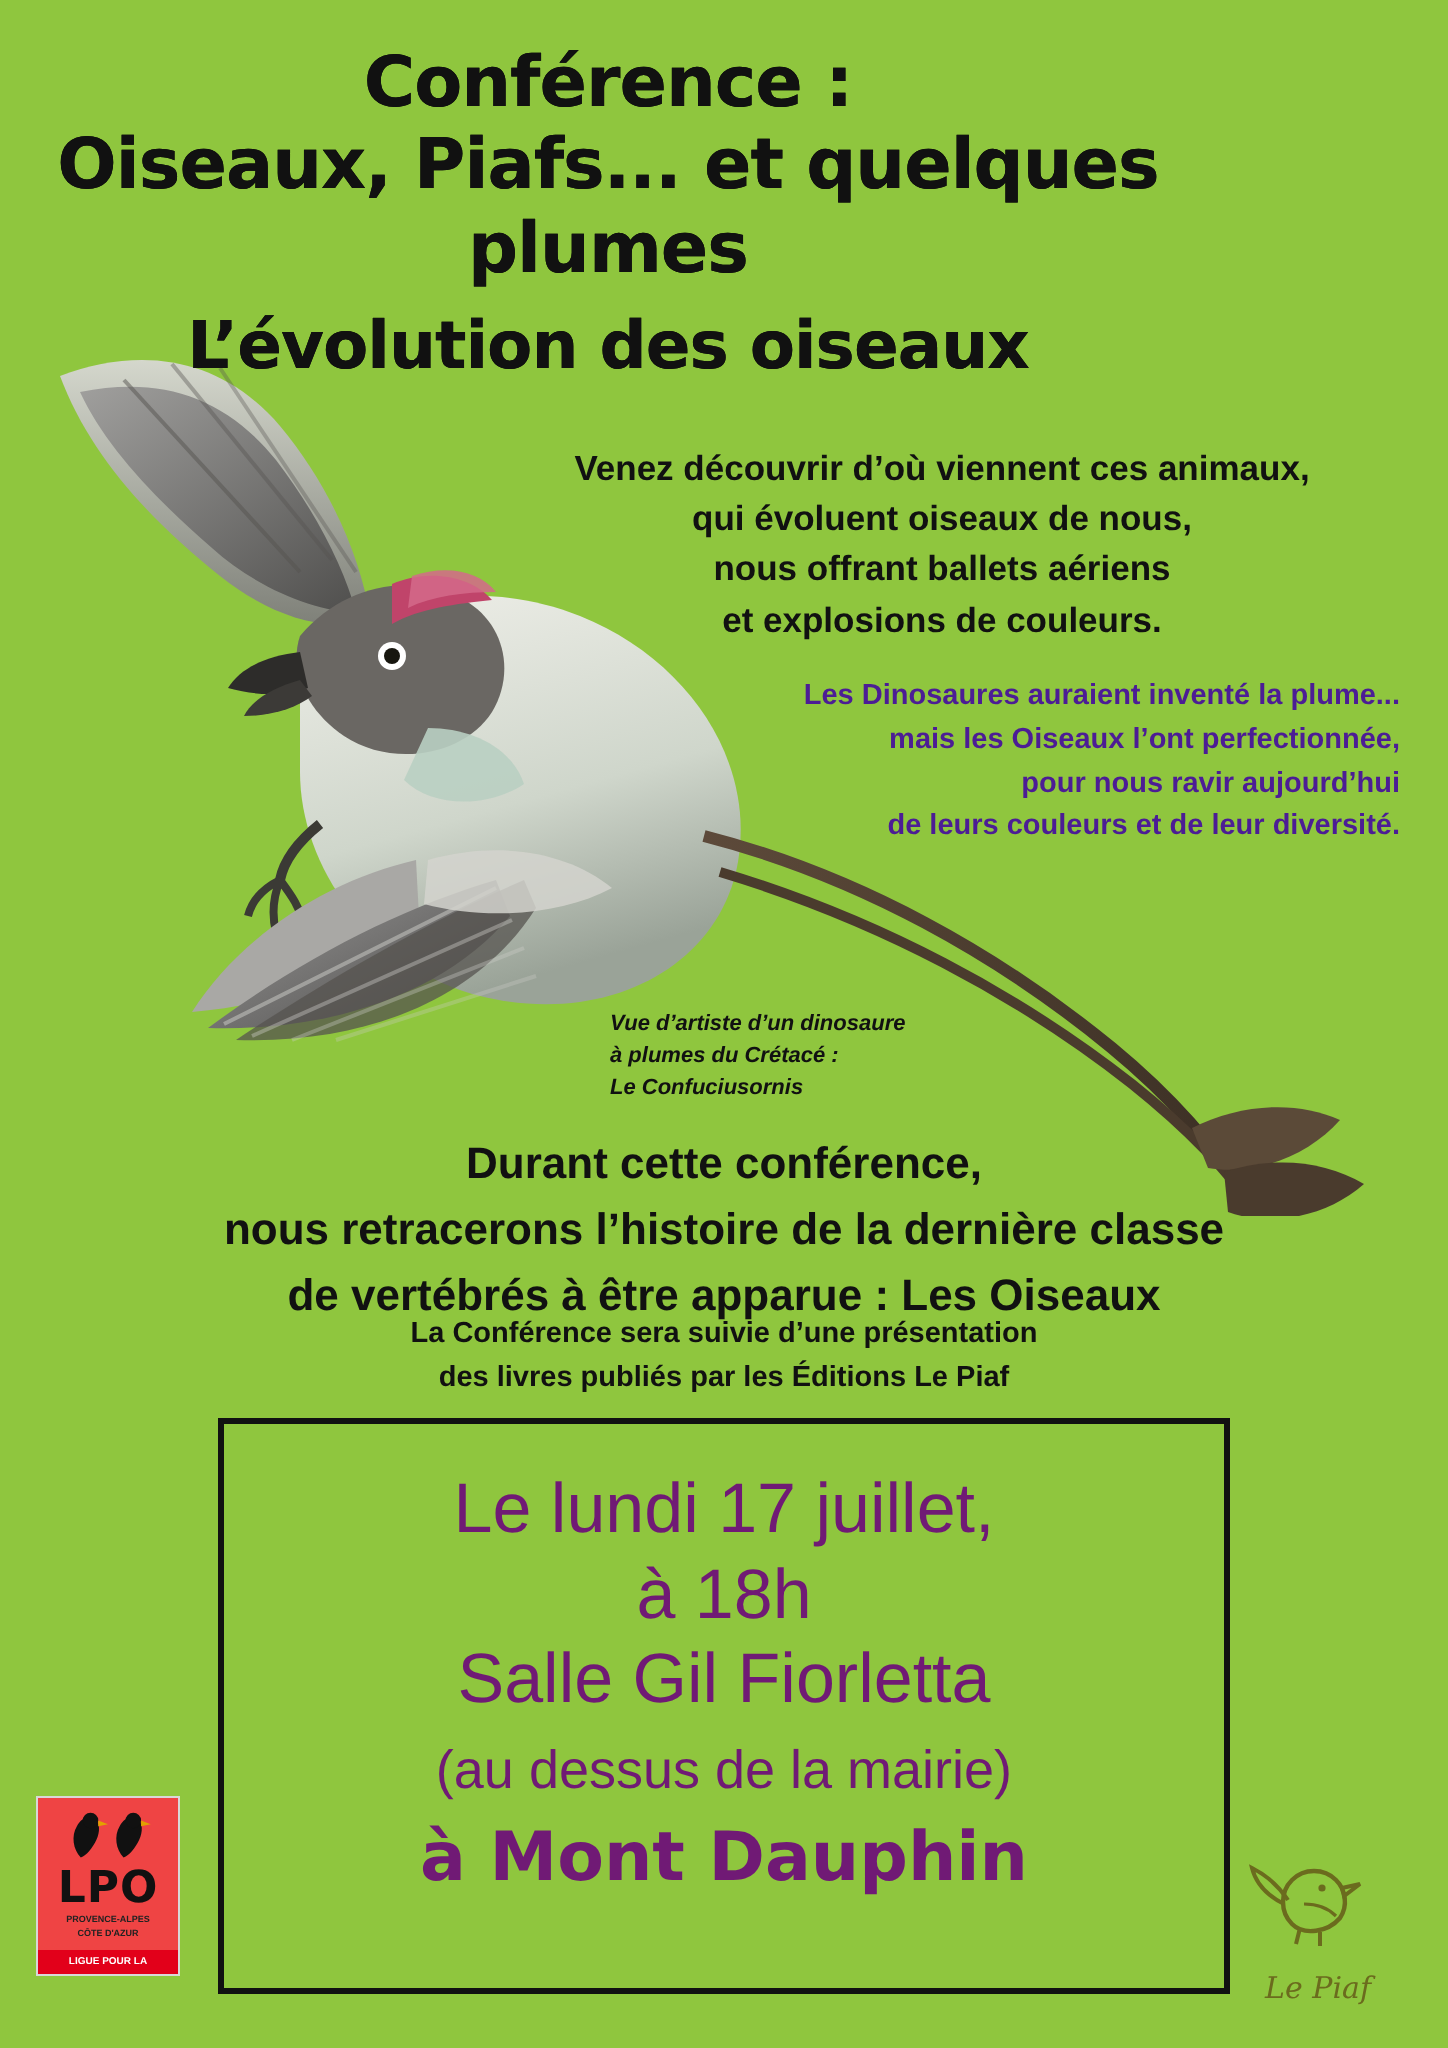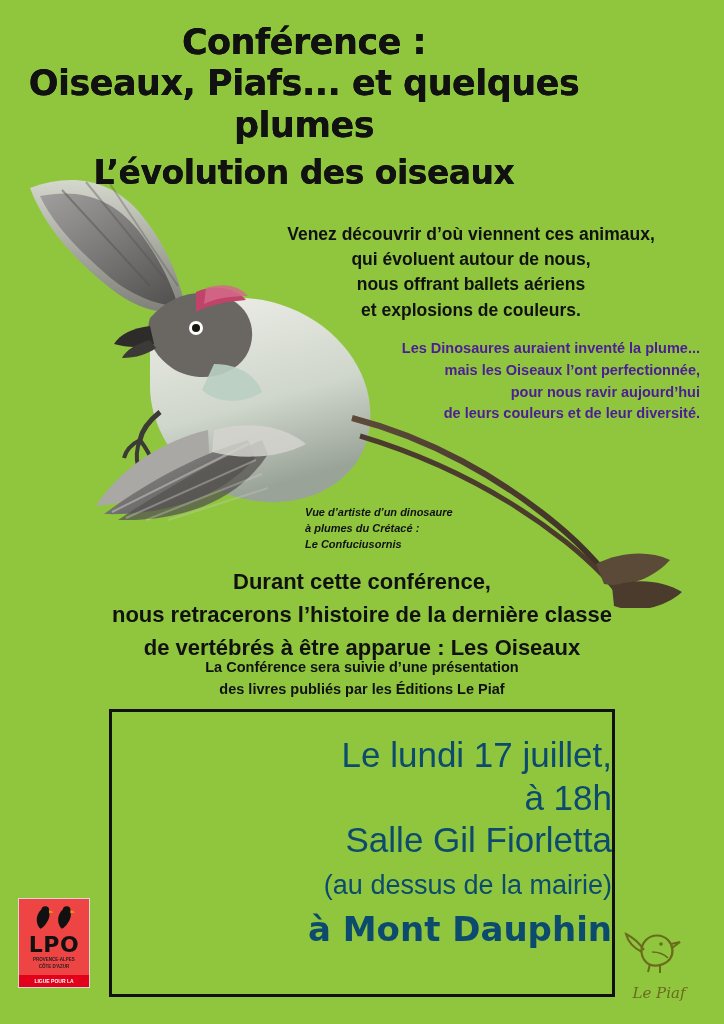--- a/index.html
+++ b/index.html
@@ -110,22 +110,22 @@
 
   
   .event-box {
     position: absolute;
     top: 709px;
     left: 109px;
     width: 506px;
     height: 288px;
     border: 3px solid #111;
     box-sizing: border-box;
-    text-align: right;
-    color: #0c4a6e;
+    text-align: center;
+    color: #701a75;
   }
   .event-line {
     font-size: 35px;
     line-height: 1.22;
     font-weight: 400;
   }
   .event-line.first { margin-top: 22px; }
   .event-sub {
     font-size: 27px;
     line-height: 1.3;
@@ -293,21 +293,21 @@
   </svg>
 
   <div class="title-block">
     <div class="title-line l1">Conférence :</div>
     <div class="title-line l2">Oiseaux, Piafs... et quelques plumes</div>
     <div class="title-line l3">L’évolution des oiseaux</div>
   </div>
 
   <div class="intro">
     <div>Venez découvrir d’où viennent ces animaux,</div>
-    <div>qui évoluent autour de nous,</div>
+    <div>qui évoluent oiseaux de nous,</div>
     <div>nous offrant ballets aériens</div>
     <div>et explosions de couleurs.</div>
   </div>
 
   <div class="intro2">
     <div>Les Dinosaures auraient inventé la plume...</div>
     <div>mais les Oiseaux l’ont perfectionnée,</div>
     <div>pour nous ravir aujourd’hui</div>
     <div>de leurs couleurs et de leur diversité.</div>
   </div>

